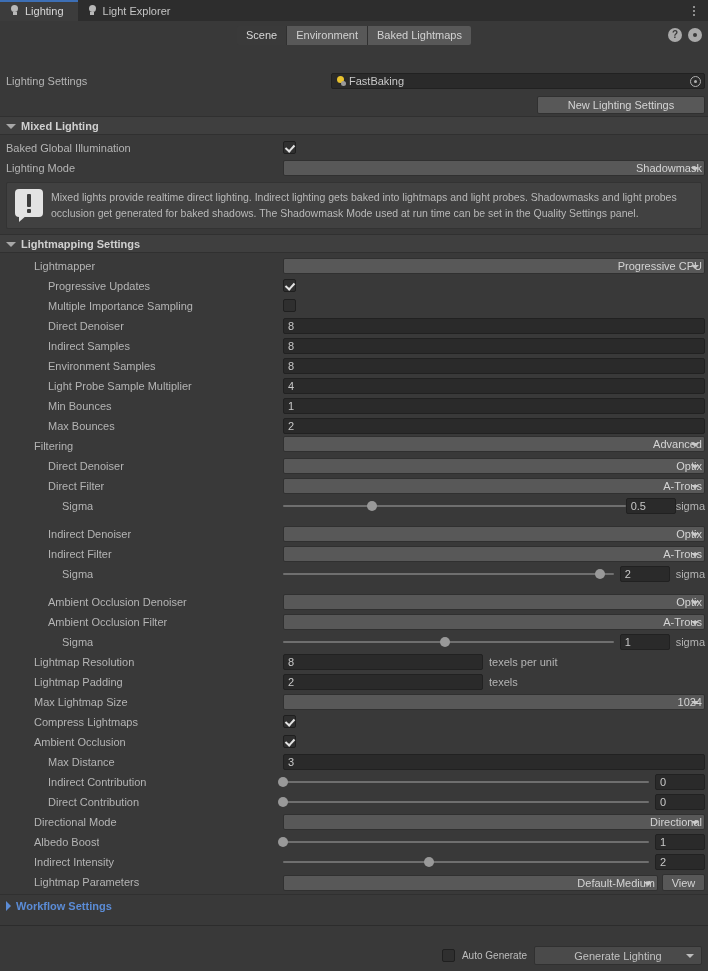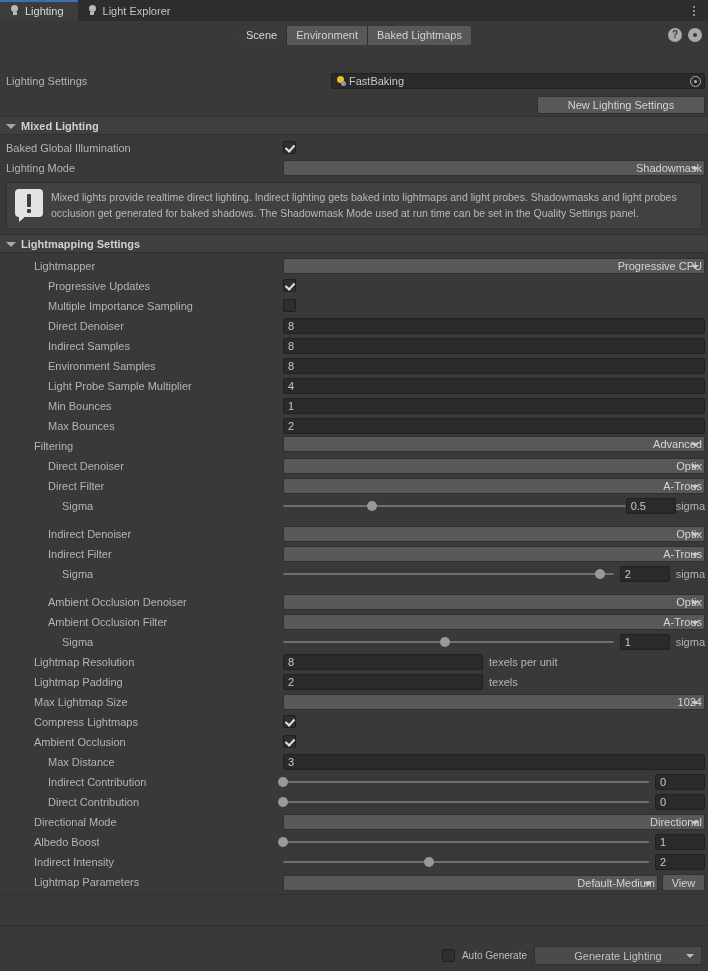--- a/index.html
+++ b/index.html
@@ -663,20 +663,24 @@
       <div class="dropdown" style="flex:1 1 auto;">
         <span>Default-Medium</span>
         <span class="caret"></span>
       </div>
       <div class="btn" style="width:43px;height:17px;flex:0 0 auto;">View</div>
     </div>
   </div>
 
   <div class="hr"></div>
 
+  <div class="section link" style="height:21px;">
+    <span class="tri closed"></span>
+    <span>Workflow Settings</span>
+  </div>
 </div>
 
 <div class="footer">
   <div class="footrow">
     <span class="cb"></span>
     <span class="autolbl">Auto Generate</span>
     <div class="genbtn">
       <span>Generate Lighting</span>
       <span class="caret"></span>
     </div>

